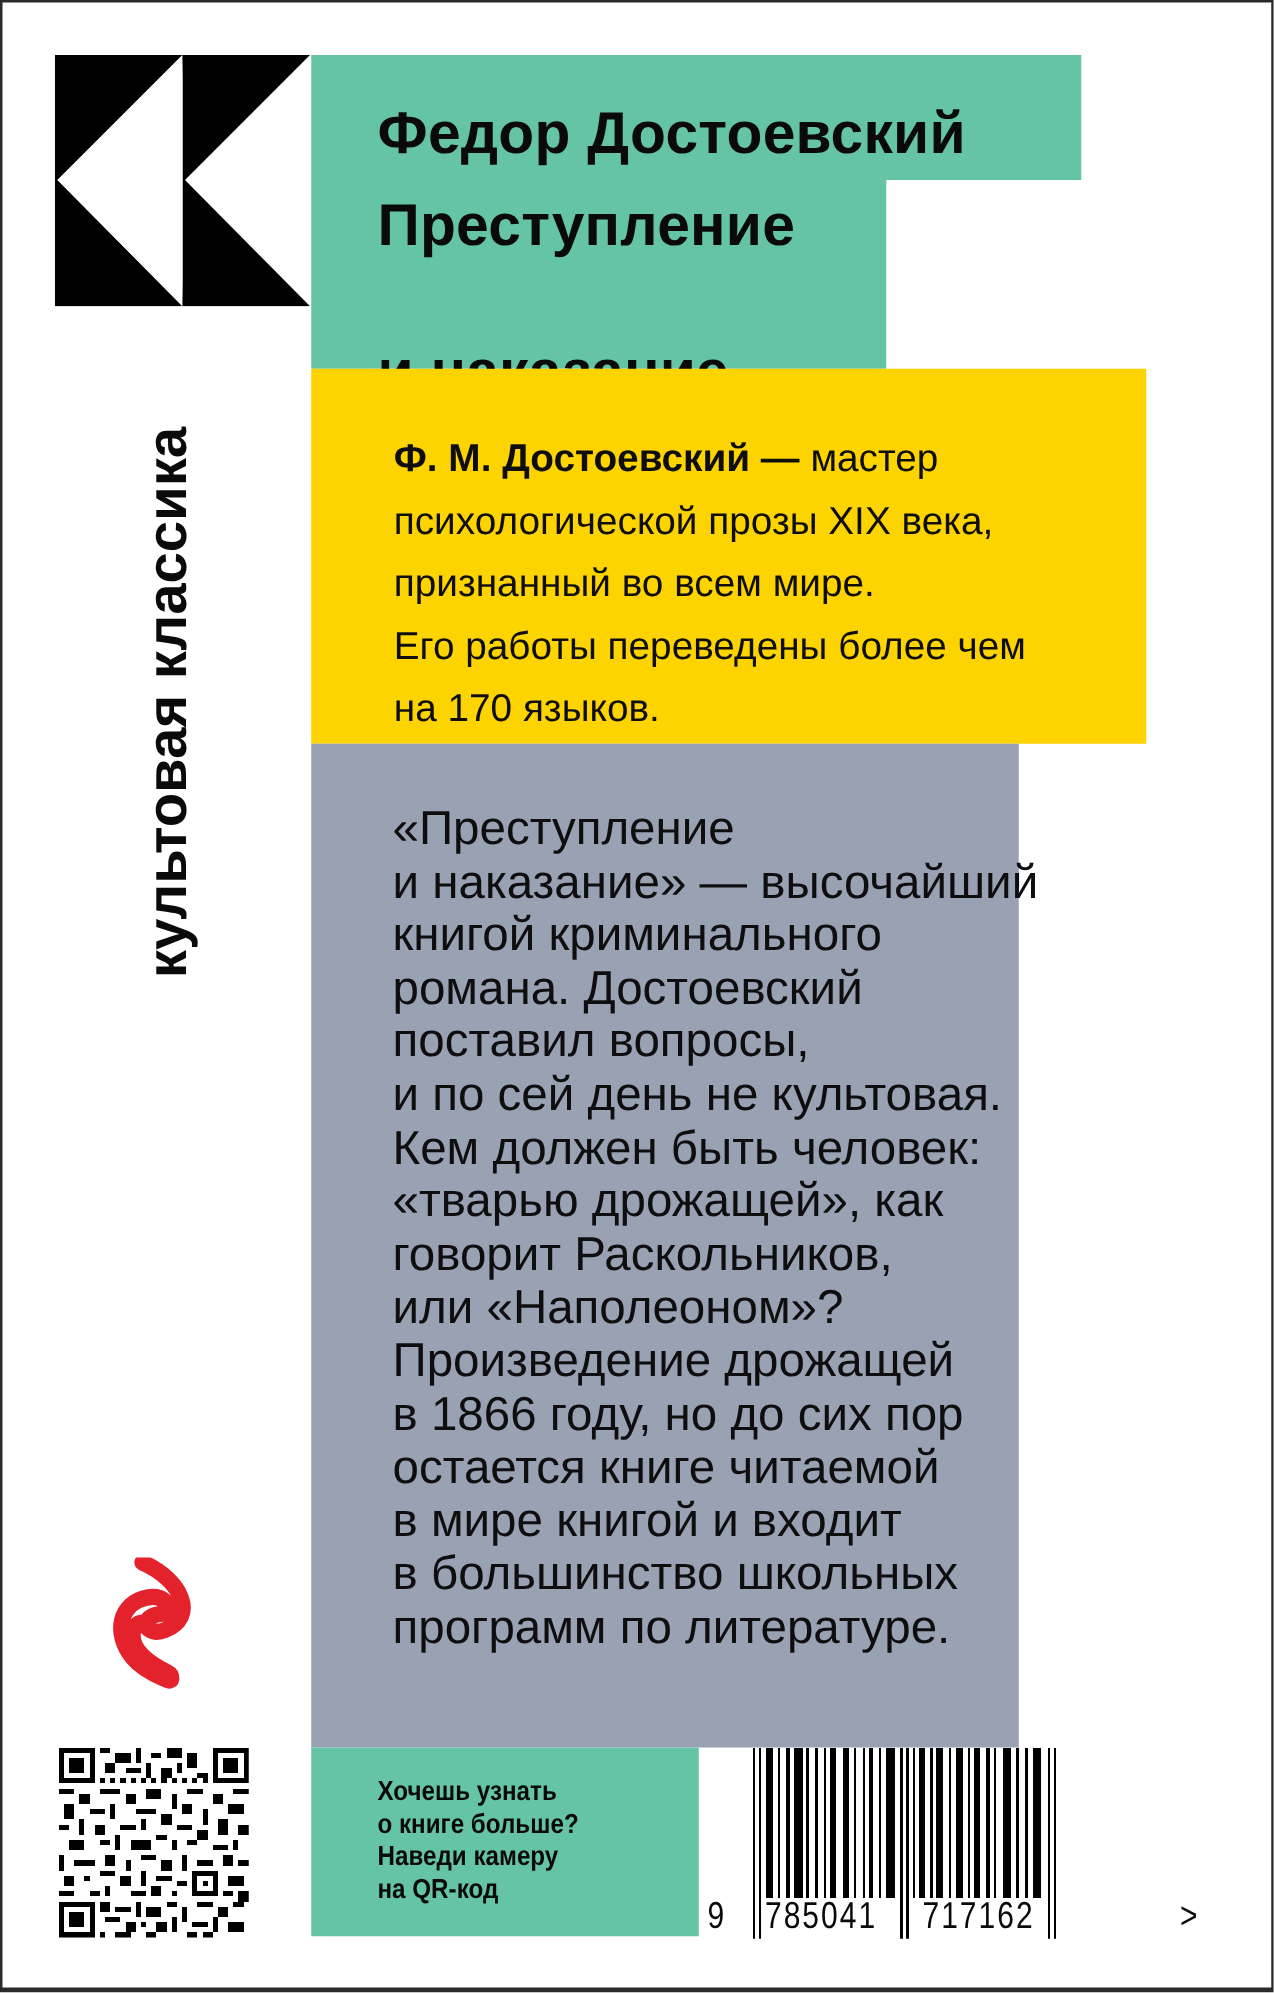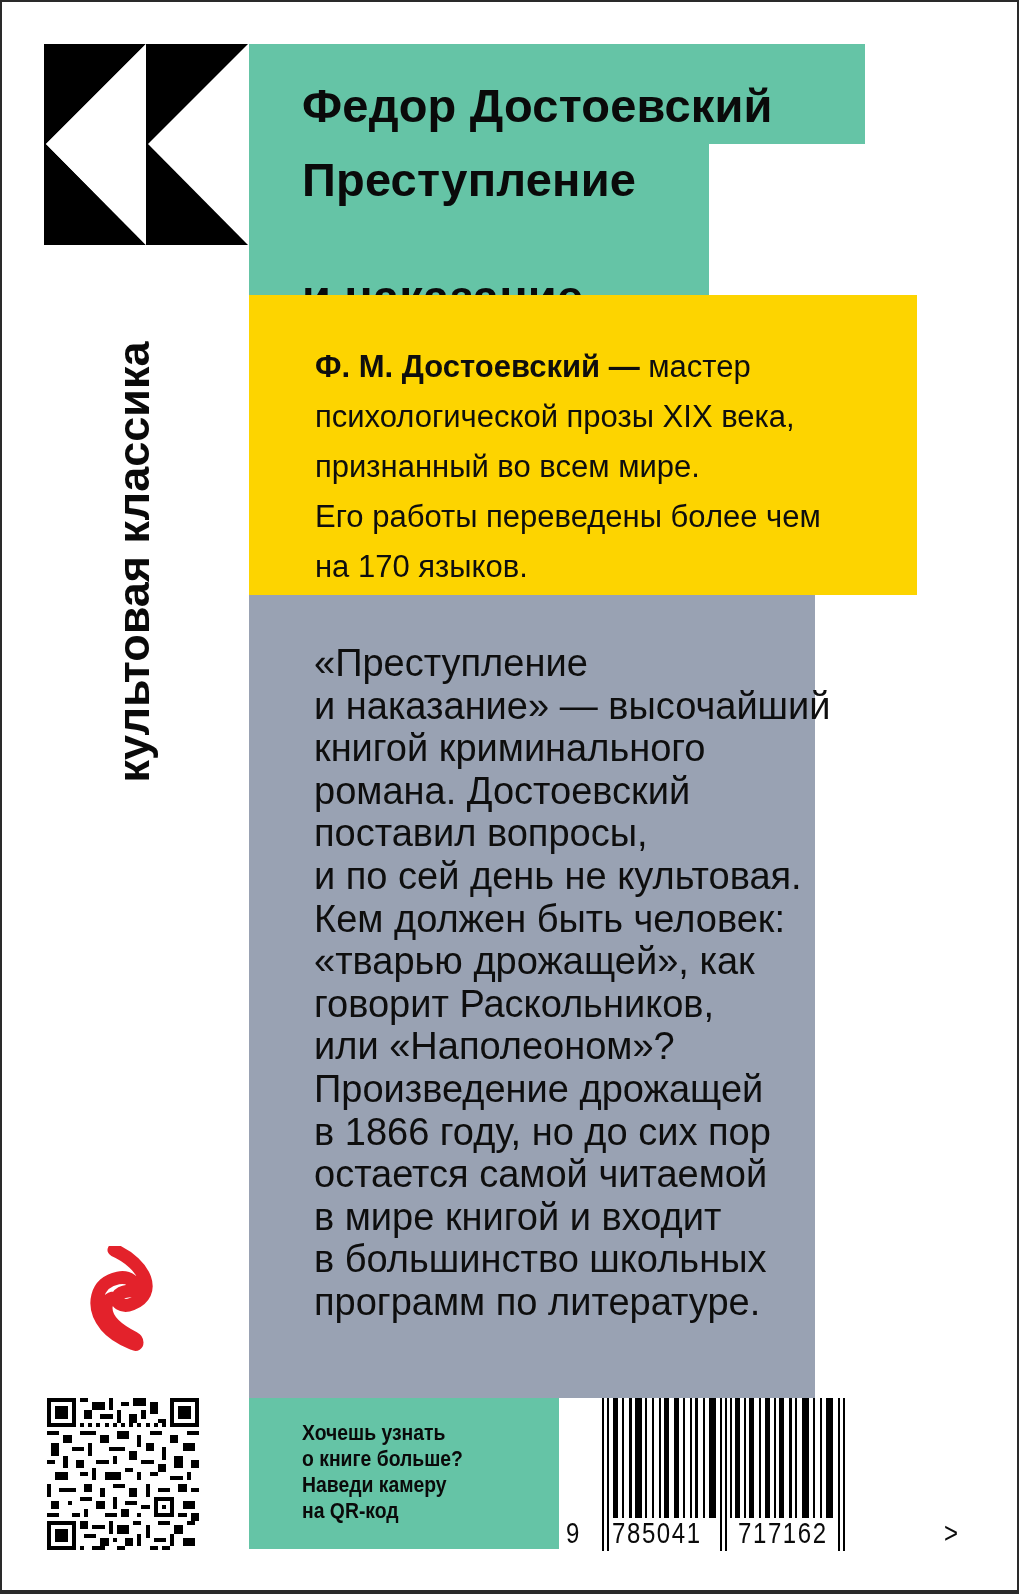--- a/index.html
+++ b/index.html
@@ -80,21 +80,21 @@
   <span class="line">книгой криминального</span>
   <span class="line">романа. Достоевский</span>
   <span class="line">поставил вопросы,</span>
   <span class="line">и по сей день не культовая.</span>
   <span class="line">Кем должен быть человек:</span>
   <span class="line">«тварью дрожащей», как</span>
   <span class="line">говорит Раскольников,</span>
   <span class="line">или «Наполеоном»?</span>
   <span class="line">Произведение дрожащей</span>
   <span class="line">в 1866 году, но до сих пор</span>
-  <span class="line">остается самой читаемой</span>
+  <span class="line">остается книге читаемой</span>
   <span class="line">в мире книгой и входит</span>
   <span class="line">в большинство школьных</span>
   <span class="line">программ по литературе.</span>
 </div>
 
 <svg class="publisher-logo" viewBox="0 0 72 106">
   <path d="M26 4 C 58 18, 70 48, 44 58 C 34 62, 26 56, 30 50 C 34 44, 42 46, 44 44 C 50 36, 40 30, 30 32 C 8 36, 2 60, 18 80 C 28 92, 42 96, 46 98 C 50 100, 50 94, 46 92 C 30 84, 18 74, 18 62 C 18 56, 22 52, 26 52" fill="none" stroke="#e3222b" stroke-width="13" stroke-linecap="round"></path>
 </svg>
 
 <svg class="qr" viewBox="0 0 37 37" shape-rendering="crispEdges">

